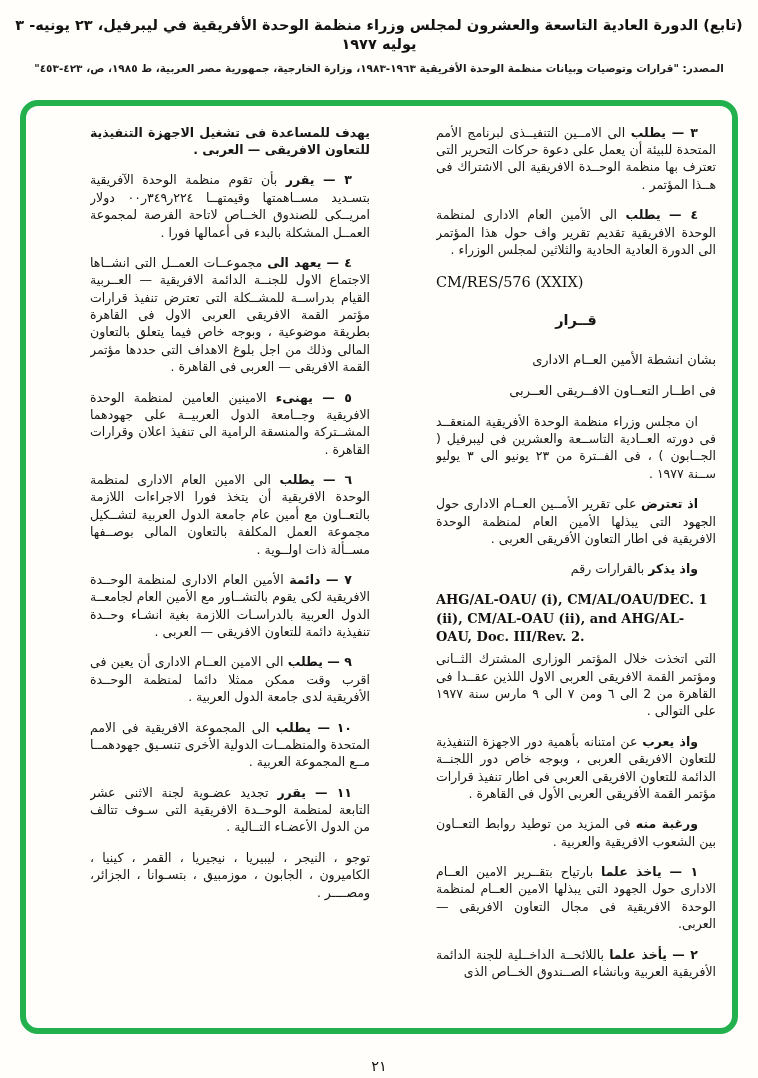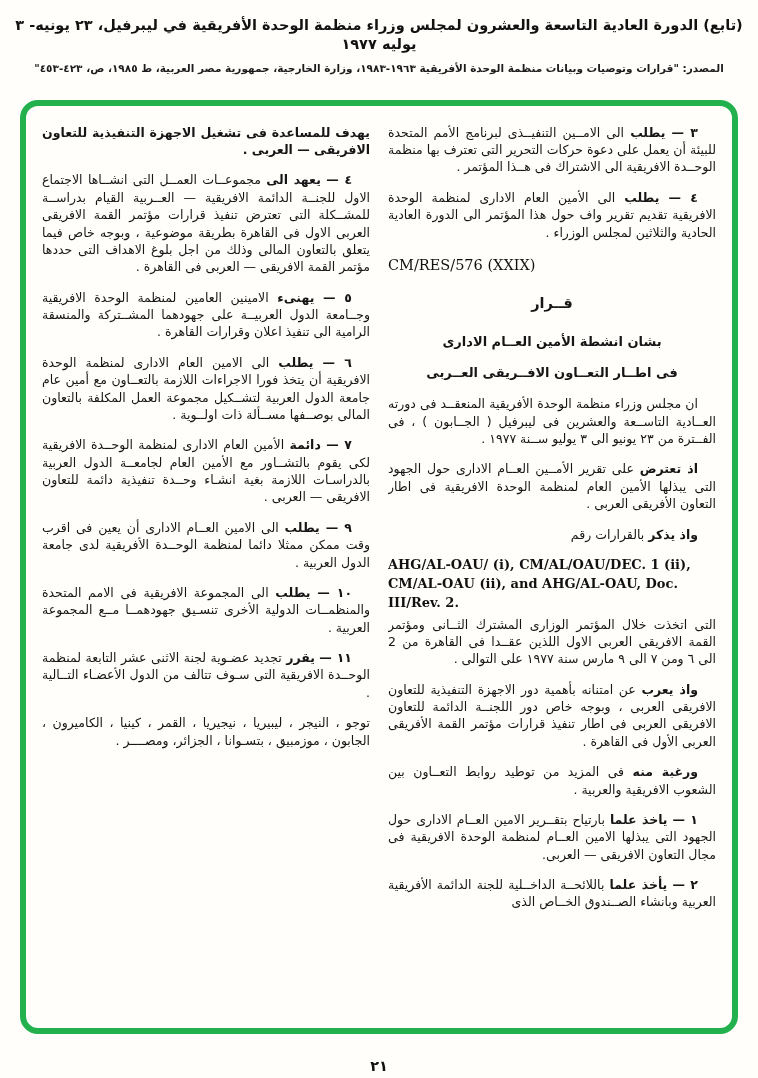--- a/index.html
+++ b/index.html
@@ -13,37 +13,37 @@
   .hdr1{font-weight:bold;font-size:14.5px;color:#121212;line-height:1.3;}
   .hdr2{font-weight:bold;font-size:10.5px;color:#1c1c1c;margin-top:8px;}
   .frame{
     direction:rtl;box-sizing:border-box;
     width:718px;height:934px;margin:26px auto 0;
     border:6px solid #22b14c;border-radius:18px;
     padding:18px 16px 10px;display:flex;gap:18px;background:#fffefb;
   }
   .col{
     flex:1 1 0;min-width:0;font-size:12.5px;line-height:1.39;
-    text-align:justify;overflow:hidden;color:#161616;
+    text-align:justify;overflow:hidden;color:#161616;margin-left:48px;
   }
   .para{margin:0 0 13px;text-indent:18px;}
   .noind{text-indent:0;}
   .b{font-weight:bold;}
   .num{font-weight:bold;}
   .docref{
     direction:ltr;text-align:left;font-family:"DejaVu Serif",serif;
     font-size:14.5px;color:#111;margin:14px 0 6px;text-indent:0;
   }
   .rtitle{text-align:center;font-weight:bold;font-size:14.5px;margin:18px 0 20px;letter-spacing:2px;}
-  .rsub{text-align:center;font-weight:bold;font-size:13px;margin:0 0 13px;}
+  .rsub{font-weight:normal;font-size:13px;margin:0 0 13px;}
   .latin{
     direction:ltr;text-align:left;font-family:"DejaVu Serif",serif;
     font-weight:bold;font-size:13px;line-height:1.45;margin:0 0 3px;text-indent:0;color:#111;
   }
-  .pagenum{text-align:center;font-weight:bold;font-size:14.5px;margin-top:24px;color:#101010;}
+  .pagenum{text-align:center;font-weight:normal;font-size:14.5px;margin-top:24px;color:#101010;}
 </style>
 </head>
 <body>
 
 <div class="page">
 
   <header class="hdr">
     <div class="hdr1">(تابع) الدورة العادية التاسعة والعشرون لمجلس وزراء منظمة الوحدة الأفريقية في ليبرفيل، ٢٣ يونيه- ٣ يوليه ١٩٧٧</div>
     <div class="hdr2">المصدر: "قرارات وتوصيات وبيانات منظمة الوحدة الأفريقية ١٩٦٣-١٩٨٣، وزارة الخارجية، جمهورية مصر العربية، ط ١٩٨٥، ص، ٤٢٣-٤٥٣"</div>
   </header>
@@ -65,20 +65,21 @@
       <p class="latin">AHG/AL-OAU/ (i), CM/AL/OAU/DEC. 1 (ii), CM/AL-OAU (ii), and AHG/AL-OAU, Doc. III/Rev. 2.</p>
       <p class="para noind"><span class="num"></span> <span class="b"></span> <span>التى اتخذت خلال المؤتمر الوزارى المشترك الثــانى ومؤتمر القمة الافريقى العربى الاول اللذين عقــدا فى القاهرة من 2 الى ٦ ومن ٧ الى ٩ مارس سنة ١٩٧٧ على التوالى .</span></p>
       <p class="para"><span class="num"></span> <span class="b">واذ يعرب</span> <span>عن امتنانه بأهمية دور الاجهزة التنفيذية للتعاون الافريقى العربى ، وبوجه خاص دور اللجنــة الدائمة للتعاون الافريقى العربى فى اطار تنفيذ قرارات مؤتمر القمة الأفريقى العربى الأول فى القاهرة .</span></p>
       <p class="para"><span class="num"></span> <span class="b">ورغبة منه</span> <span>فى المزيد من توطيد روابط التعــاون بين الشعوب الافريقية والعربية .</span></p>
       <p class="para"><span class="num">١ —</span> <span class="b">ياخذ علما</span> <span>بارتياح بتقــرير الامين العــام الادارى حول الجهود التى يبذلها الامين العــام لمنظمة الوحدة الافريقية فى مجال التعاون الافريقى — العربى.</span></p>
       <p class="para"><span class="num">٢ —</span> <span class="b">يأخذ علما</span> <span>باللائحــة الداخــلية للجنة الدائمة الأفريقية العربية وبانشاء الصــندوق الخــاص الذى</span></p>
     </section>
 
     <section class="col">
       <p class="para noind"><span class="num"></span> <span class="b">يهدف للمساعدة فى تشغيل الاجهزة التنفيذية للتعاون الافريقى — العربى .</span> <span></span></p>
+      <p class="para"><span class="num">٣ —</span> <span class="b">يقرر</span> <span>بأن تقوم منظمة الوحدة الآفريقية بتسـديد مســاهمتها وقيمتهــا ٢٢٤ر٣٤٩ر٠٠ دولار امريــكى للصندوق الخــاص لاتاحة الفرصة لمجموعة العمــل المشكلة بالبدء فى أعمالها فورا .</span></p>
       <p class="para"><span class="num">٤ —</span> <span class="b">يعهد الى</span> <span>مجموعــات العمــل التى انشــاها الاجتماع الاول للجنــة الدائمة الافريقية — العــربية القيام بدراســة للمشــكلة التى تعترض تنفيذ قرارات مؤتمر القمة الافريقى العربى الاول فى القاهرة بطريقة موضوعية ، وبوجه خاص فيما يتعلق بالتعاون المالى وذلك من اجل بلوغ الاهداف التى حددها مؤتمر القمة الافريقى — العربى فى القاهرة .</span></p>
       <p class="para"><span class="num">٥ —</span> <span class="b">يهنىء</span> <span>الامينين العامين لمنظمة الوحدة الافريقية وجــامعة الدول العربيــة على جهودهما المشــتركة والمنسقة الرامية الى تنفيذ اعلان وقرارات القاهرة .</span></p>
       <p class="para"><span class="num">٦ —</span> <span class="b">يطلب</span> <span>الى الامين العام الادارى لمنظمة الوحدة الافريقية أن يتخذ فورا الاجراءات اللازمة بالتعــاون مع أمين عام جامعة الدول العربية لتشــكيل مجموعة العمل المكلفة بالتعاون المالى بوصــفها مســألة ذات اولــوية .</span></p>
       <p class="para"><span class="num">٧ —</span> <span class="b">دائمة</span> <span>الأمين العام الادارى لمنظمة الوحــدة الافريقية لكى يقوم بالتشــاور مع الأمين العام لجامعــة الدول العربية بالدراسـات اللازمة بغية انشـاء وحــدة تنفيذية دائمة للتعاون الافريقى — العربى .</span></p>
       <p class="para"><span class="num">٩ —</span> <span class="b">يطلب</span> <span>الى الامين العــام الادارى أن يعين فى اقرب وقت ممكن ممثلا دائما لمنظمة الوحــدة الأفريقية لدى جامعة الدول العربية .</span></p>
       <p class="para"><span class="num">١٠ —</span> <span class="b">يطلب</span> <span>الى المجموعة الافريقية فى الامم المتحدة والمنظمــات الدولية الأخرى تنسـيق جهودهمــا مــع المجموعة العربية .</span></p>
       <p class="para"><span class="num">١١ —</span> <span class="b">يقرر</span> <span>تجديد عضـوية لجنة الاثنى عشر التابعة لمنظمة الوحــدة الافريقية التى سـوف تتالف من الدول الأعضـاء التــالية .</span></p>
       <p class="para noind"><span class="num"></span> <span class="b"></span> <span>توجو ، النيجر ، ليبيريا ، نيجيريا ، القمر ، كينيا ، الكاميرون ، الجابون ، موزمبيق ، بتسـوانا ، الجزائر، ومصــــر .</span></p>
     </section>
 

